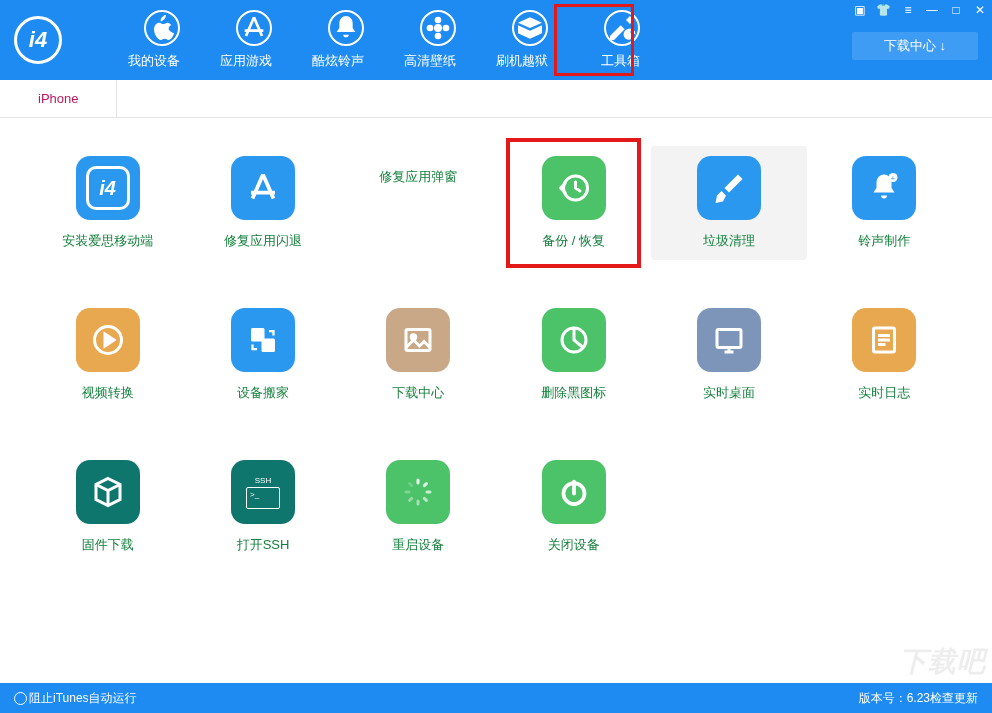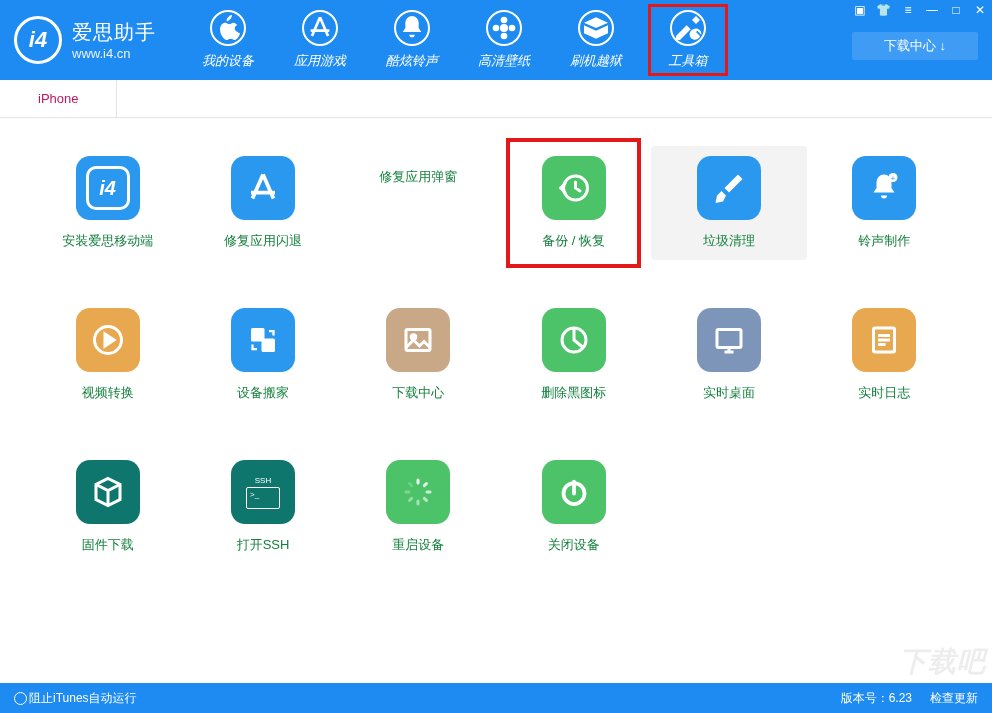--- a/index.html
+++ b/index.html
@@ -7,21 +7,21 @@
 
 
 .topbar { height: 80px; background: #1e8bf2; display: flex; align-items: center; color: #fff; position: relative; }
 .logo-area { display: flex; align-items: center; padding: 0 14px; }
 .logo-icon { width: 48px; height: 48px; border: 3px solid #fff; border-radius: 50%; display: flex; align-items: center; justify-content: center; font-weight: bold; font-size: 22px; font-style: italic; }
 .logo-text { margin-left: 10px; }
 .logo-text .title { font-size: 20px; font-weight: 500; letter-spacing: 1px; }
 .logo-text .url { font-size: 13px; opacity: .9; }
 
 .nav { display: flex; margin-left: 12px; }
-.nav-item { width: 92px; display: flex; flex-direction: column; align-items: center; justify-content: center; height: 80px; cursor: pointer; position: relative; font-style: italic; }
+.nav-item { width: 92px; display: flex; flex-direction: column; align-items: flex-end; justify-content: center; height: 80px; cursor: pointer; position: relative; }
 .nav-item.active::after { content: ""; position: absolute; inset: 4px 6px 4px 6px; border: 3px solid #e31818; pointer-events: none; }
 .nav-item .circ { width: 36px; height: 36px; border: 2px solid #fff; border-radius: 50%; display: flex; align-items: center; justify-content: center; }
 .nav-item .label { font-size: 13px; margin-top: 6px; }
 
 .window-controls { position: absolute; top: 0; right: 0; display: flex; gap: 0; }
 .wc { width: 24px; height: 20px; display: flex; align-items: center; justify-content: center; color: #fff; font-size: 12px; cursor: pointer; }
 .download-center { position: absolute; right: 14px; top: 32px; background: rgba(255,255,255,.15); padding: 5px 32px; font-size: 13px; cursor: pointer; border-radius: 2px; }
 
 
 .tabs { height: 38px; border-bottom: 1px solid #e3e3e3; display: flex; }
@@ -42,36 +42,32 @@
 .bg-blue { background: #2b98f0; }
 .bg-green { background: #4cc269; }
 .bg-orange { background: #e8a850; }
 .bg-tan { background: #c9a888; }
 .bg-gray { background: #0f766e; }
 .bg-bluegray { background: #7d95b8; }
 
 
 .statusbar { position: absolute; bottom: 0; left: 0; right: 0; height: 30px; background: #1e8bf2; color: #fff; display: flex; align-items: center; padding: 0 14px; font-size: 12px; }
 .statusbar .left { display: flex; align-items: center; gap: 2px; }
-.statusbar .right { margin-left: auto; display: flex; gap: 18px; }
+.statusbar .right { margin-left: auto; display: flex; }
 .radio { width: 13px; height: 13px; border: 1.5px solid #fff; border-radius: 50%; }
 
 
 .watermark { position: absolute; right: 6px; bottom: 32px; font-size: 28px; color: rgba(0,0,0,.07); font-weight: bold; font-style: italic; letter-spacing: 1px; pointer-events: none; }
 </style>
 </head>
 <body>
 
 <div class="topbar">
   <div class="logo-area">
     <div class="logo-icon">i4</div>
-    <div class="logo-text">
-      <div class="title">爱思助手</div>
-      <div class="url">www.i4.cn</div>
-    </div>
   </div>
 
   <div class="nav">
     <div class="nav-item">
       <div class="circ">
           <svg viewBox="0 0 24 24" fill="#fff">
             <path d="M17 13c0-2 1-3 2-3-1-2-3-2-3-2-1 0-2 1-3 1s-2-1-3-1c-2 0-4 2-4 5 0 4 3 8 5 8 1 0 1-1 3-1s2 1 3 1c2 0 4-4 4-5-3-1-4-3-4-3zM14 5c1-1 1-3 1-3-1 0-2 1-3 2s-1 2-1 3c1 0 2-1 3-2z"></path>
           </svg>
         </div>
       <div class="label">我的设备</div>

